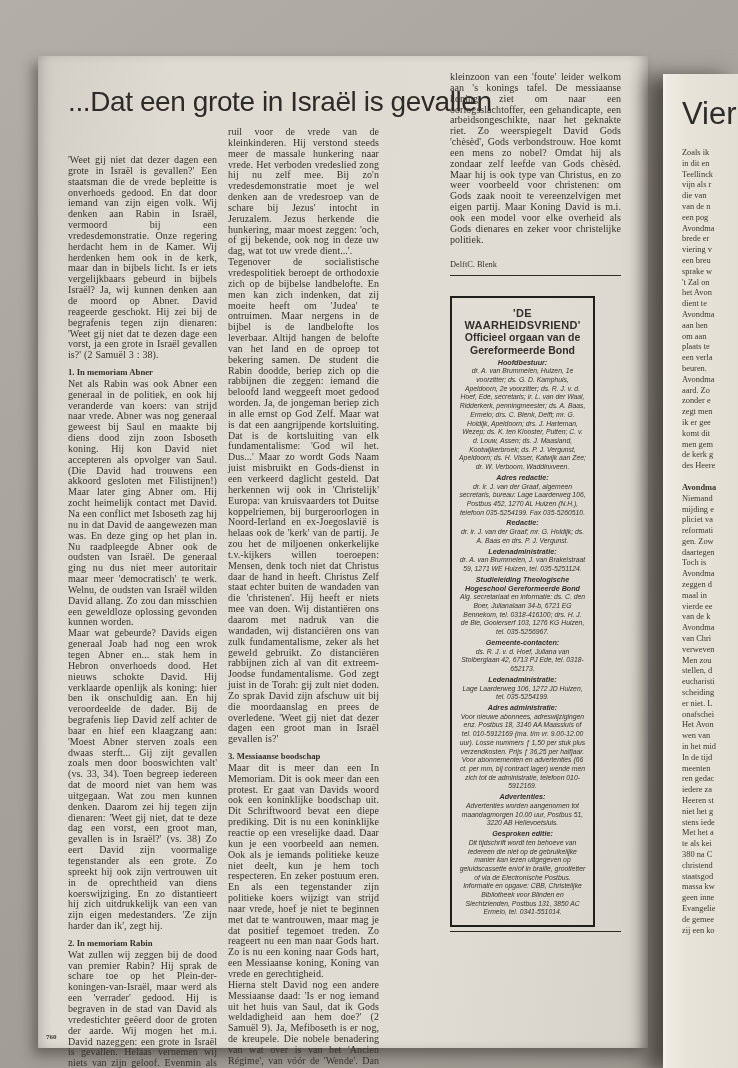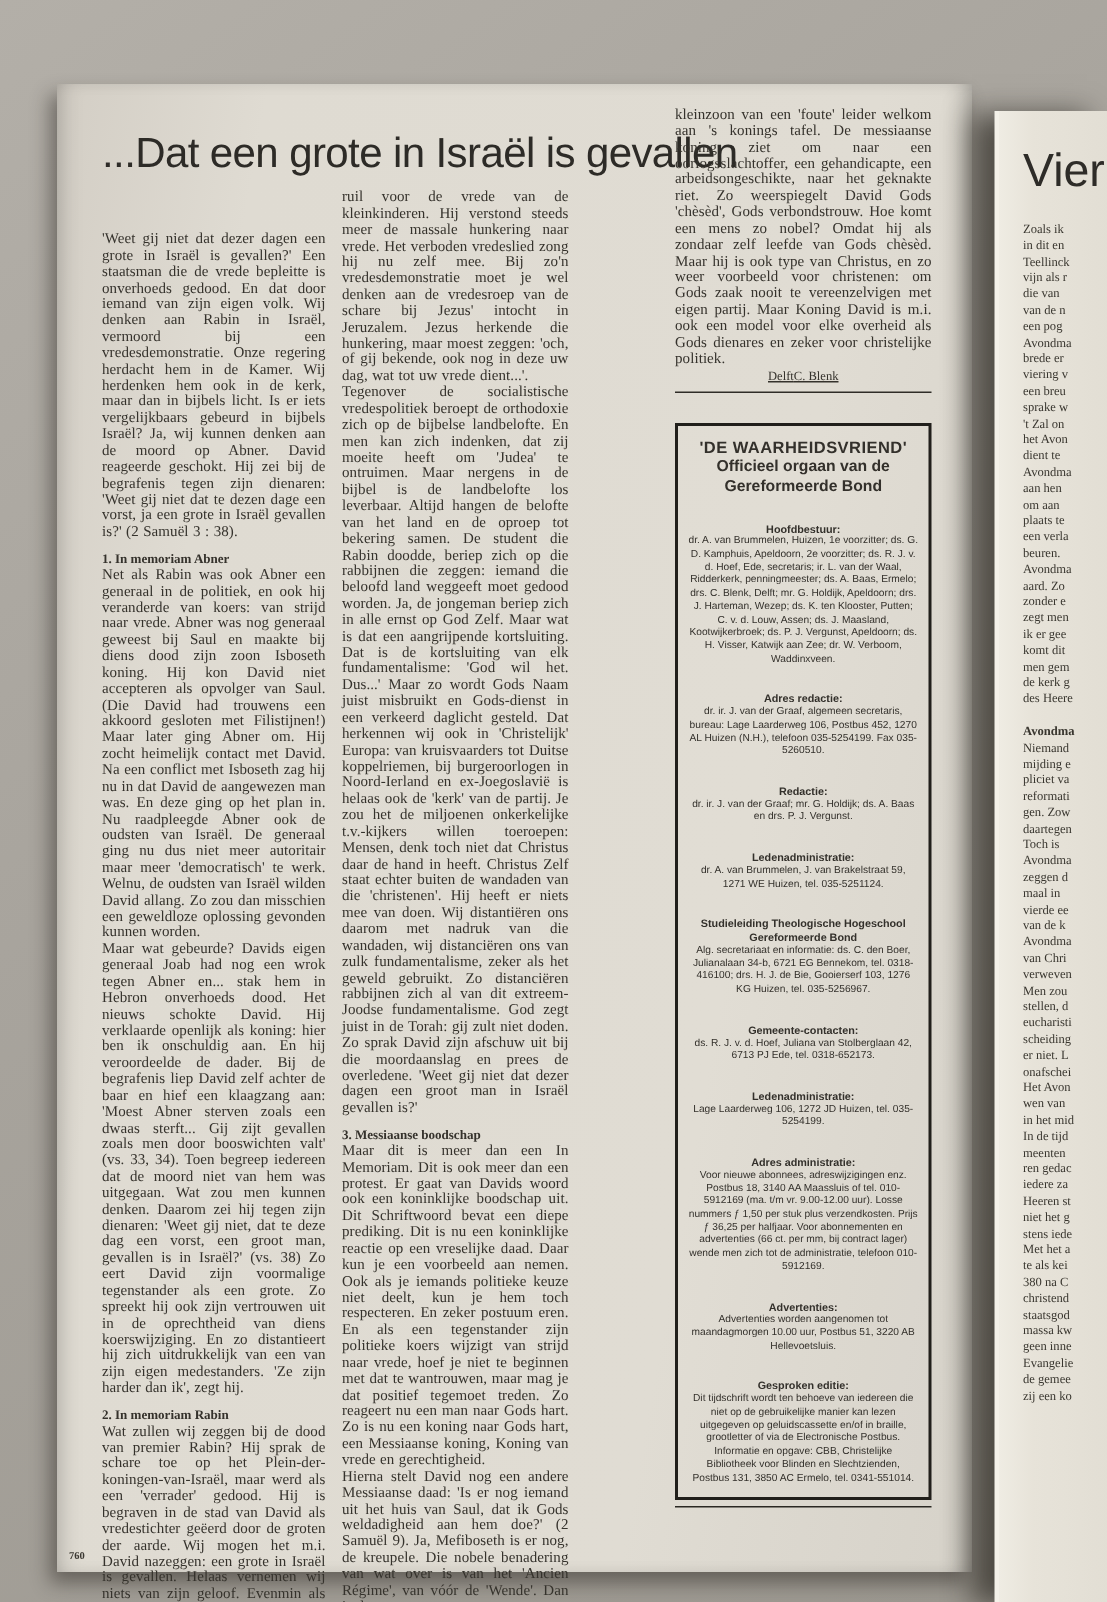--- a/index.html
+++ b/index.html
@@ -43,32 +43,32 @@
   .col2{left:190px;top:71px;width:151px;}
   .col3-wrap{position:absolute;left:412px;top:16px;width:171px;color:#35322c;}
   .body-para{
     margin:0;font-size:10px;line-height:10.85px;text-align:justify;
     letter-spacing:0.05px;word-spacing:0.4px;
   }
   .body-heading{
     font-weight:bold;font-size:8.7px;line-height:10.85px;margin:6px 0 1px 0;
   }
   .signature{
-    display:flex;justify-content:center;font-size:8.4px;text-decoration:underline;
+    display:flex;justify-content:flex-start;font-size:8.4px;margin-top:14px;
   }
   .sig-rule{border-top:1.2px solid #2f2c27;margin-top:6px;}
   
   .colophon{
     margin-top:20px;border:2px solid #211f1b;padding:9px 7px 8px 7px;
     font-family:"Liberation Sans", sans-serif;text-align:center;color:#33302b;
-    box-sizing:border-box;width:171px;background:rgba(255,255,255,0.04);
+    box-sizing:border-box;width:145px;background:rgba(255,255,255,0.04);
   }
   .c-title1{font-weight:bold;font-size:11px;letter-spacing:0.3px;}
   .c-title2{font-weight:bold;font-size:10.5px;line-height:13px;}
-  .c-sec{margin-top:18px;}
+  .c-sec{margin-top:2px;font-style:italic;}
   .c-head{font-weight:bold;font-size:7.2px;line-height:8.8px;}
   .c-body{font-size:6.8px;line-height:8.7px;}
   .colophon-underline{border-top:1.2px solid #2a2823;margin-top:4px;}
   .page-num{
     position:absolute;left:8px;bottom:7px;font-size:7px;font-weight:bold;color:#3b3832;
   }
 </style>
 </head>
 <body>
 

